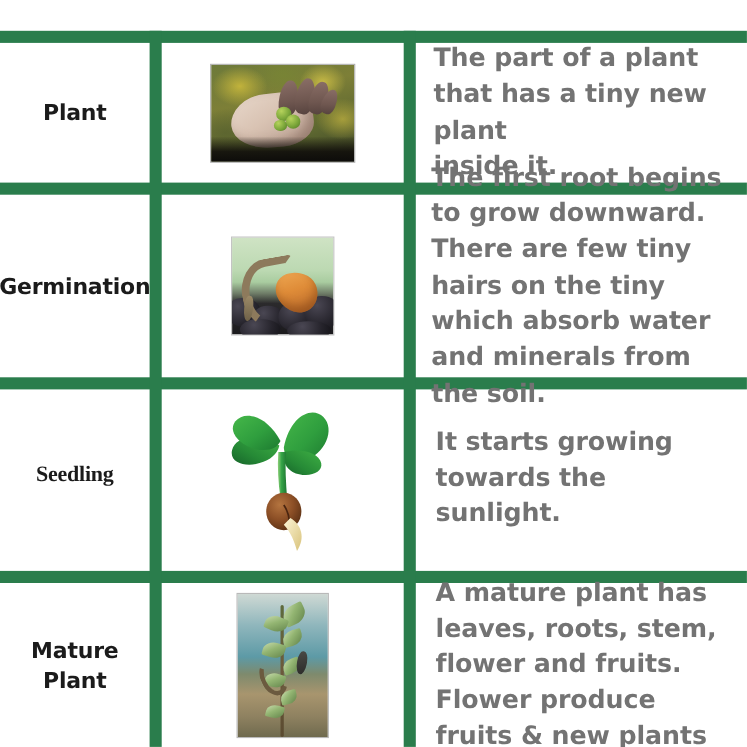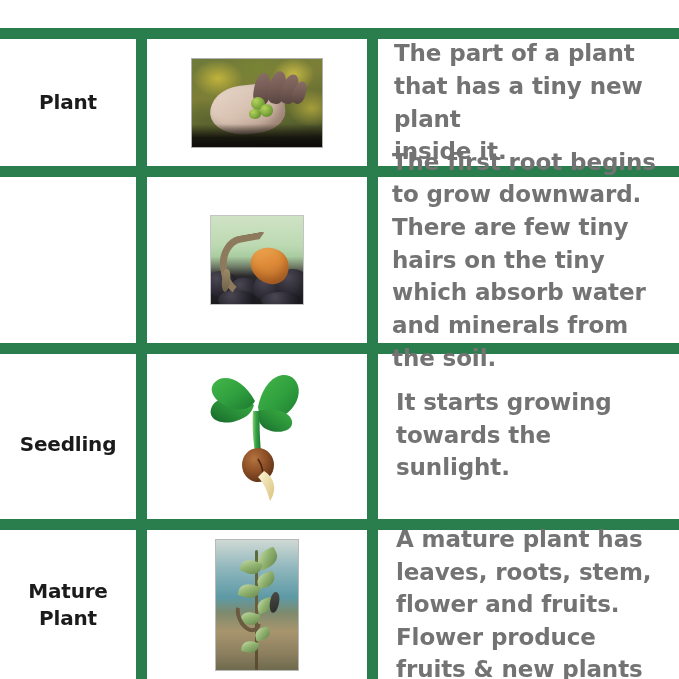--- a/index.html
+++ b/index.html
@@ -244,40 +244,43 @@
       <div class="seed-dark-bottom"></div>
     </div>
   </div>
 
   <div class="cell mid" style="left:378px; top:39px; width:301px; height:127px; padding:0 16px;">
     <div class="desc" style="white-space:pre-line;">The part of a plant
 that has a tiny new plant
 inside it.</div>
   </div>
 
+  <div class="cell mid" style="left:0px; top:177px; width:136px; height:166px;">
+    <div class="stage-label">Germination</div>
+  </div>
 
   <div class="cell mid" style="left:147px; top:177px; width:220px; height:166px;">
     <div class="pic germ-photo" style="width:92px; height:88px;">
       <div class="soil-clump" style="left:-6%;  top:62%; width:34%; height:30%;"></div>
       <div class="soil-clump" style="left:20%;  top:70%; width:32%; height:28%;"></div>
       <div class="soil-clump" style="left:46%;  top:66%; width:34%; height:32%;"></div>
       <div class="soil-clump" style="left:72%;  top:60%; width:34%; height:34%;"></div>
       <div class="soil-clump" style="left:8%;   top:84%; width:40%; height:22%;"></div>
       <div class="soil-clump" style="left:54%;  top:86%; width:44%; height:20%;"></div>
       <div class="radicle"></div>
       <div class="radicle-tip"></div>
       <div class="seed-body"></div>
     </div>
   </div>
 
   <div class="cell mid" style="left:378px; top:177px; width:301px; height:166px; padding:0 14px;">
     <div class="desc">The first root begins to grow downward. There are few tiny hairs on the tiny which absorb water and minerals from the soil.</div>
   </div>
 
-  <div class="cell mid" style="left:0px; top:360px; width:136px; height:168px;">
+  <div class="cell mid" style="left:0px; top:347px; width:136px; height:168px;font-family:Liberation Serif, serif;">
     <div class="stage-label">Seedling</div>
   </div>
 
   <div class="cell mid" style="left:147px; top:354px; width:220px; height:165px;">
     <div style="width:118px;height:140px;">
       <svg class="sprout-svg" width="118" height="140" viewBox="0 0 118 140">
         <defs>
           <linearGradient id="lfA" x1="0" y1="0" x2="1" y2="1">
             <stop offset="0%" stop-color="#45b749"></stop>
             <stop offset="55%" stop-color="#2f9e3e"></stop>

